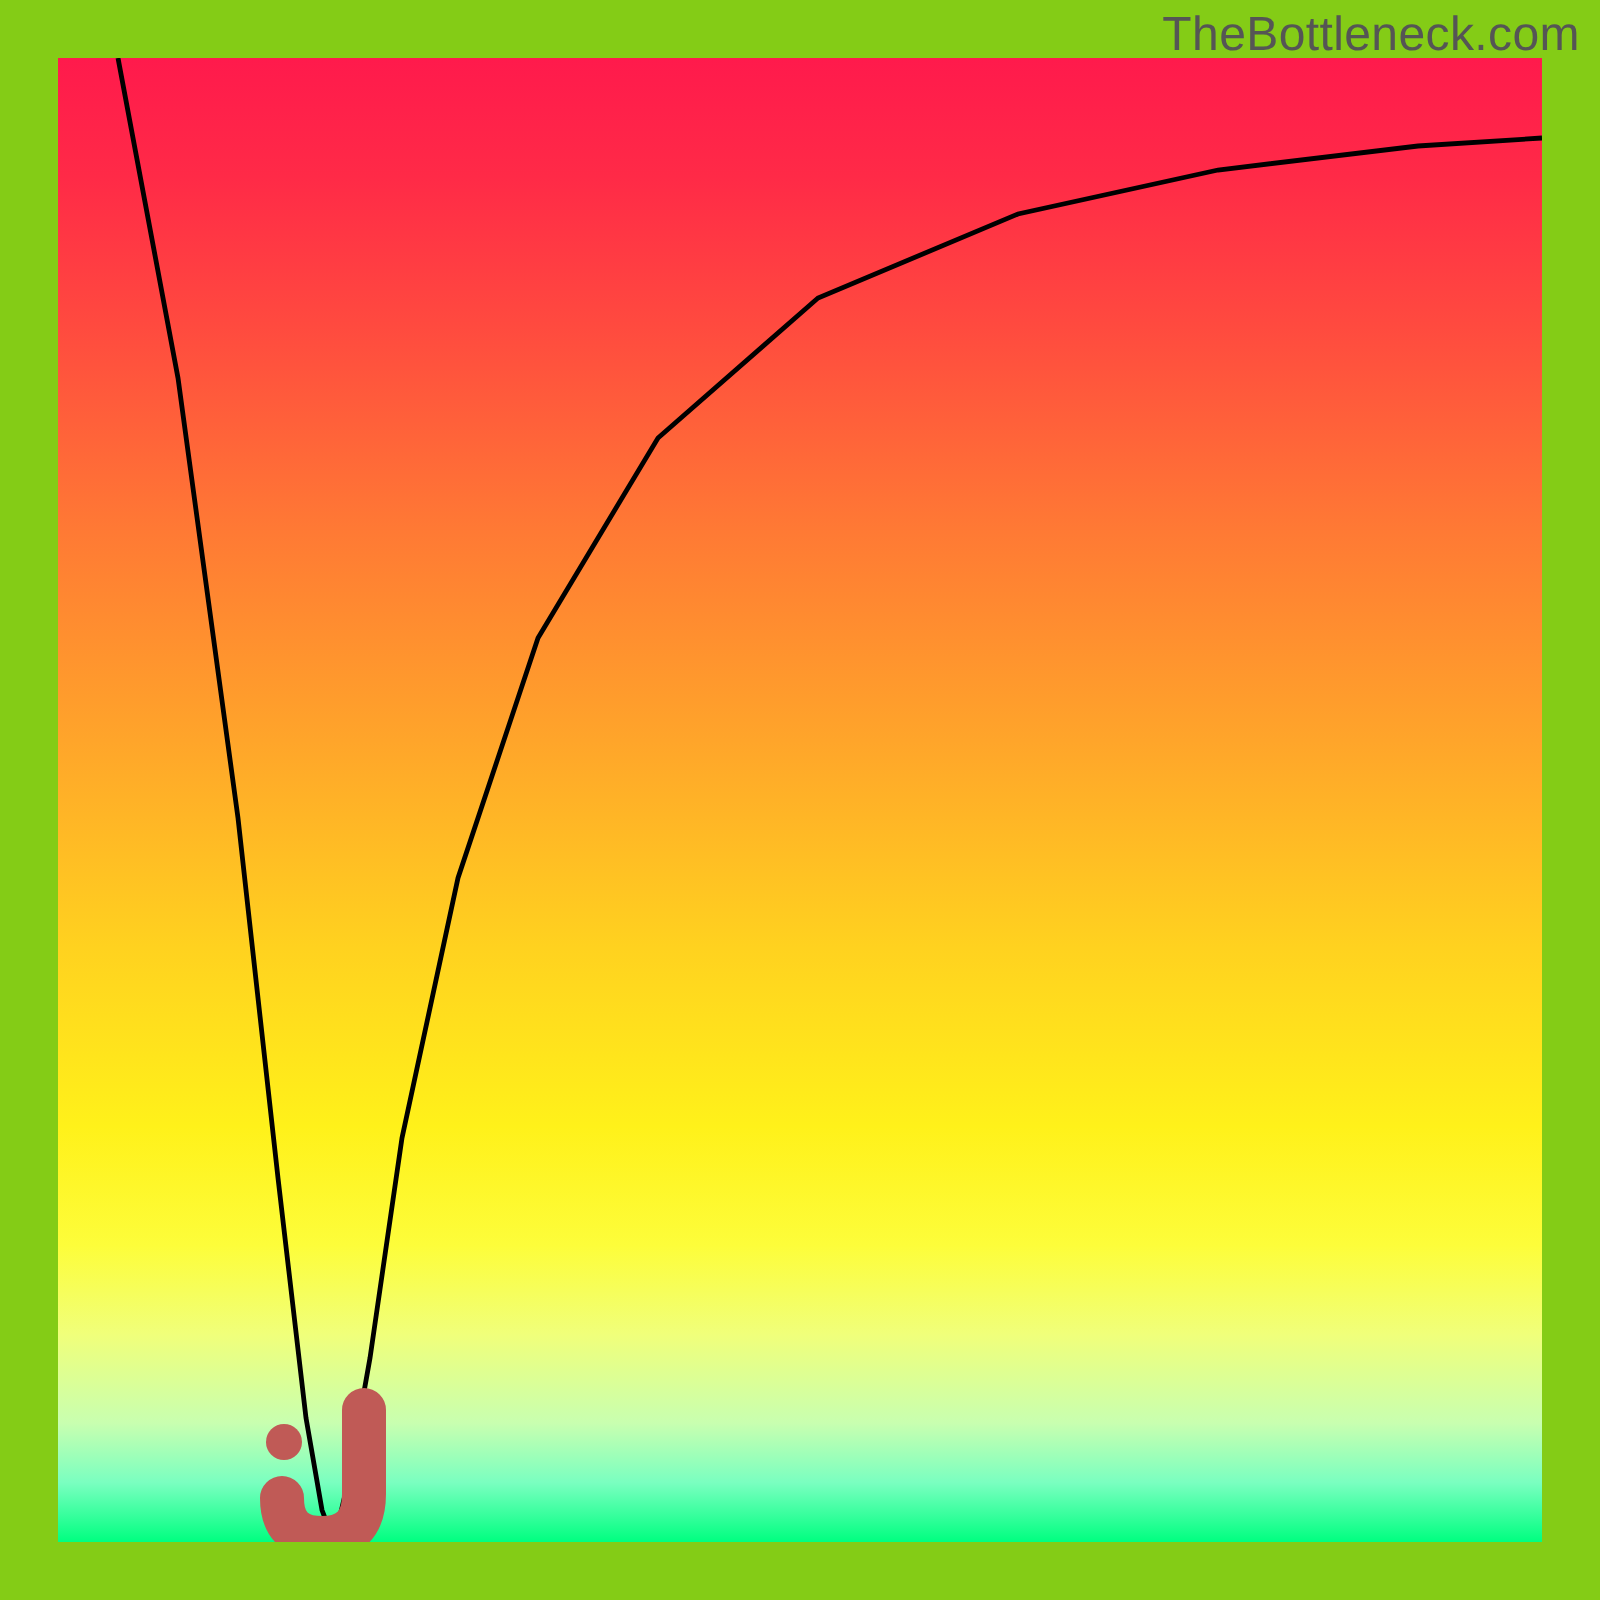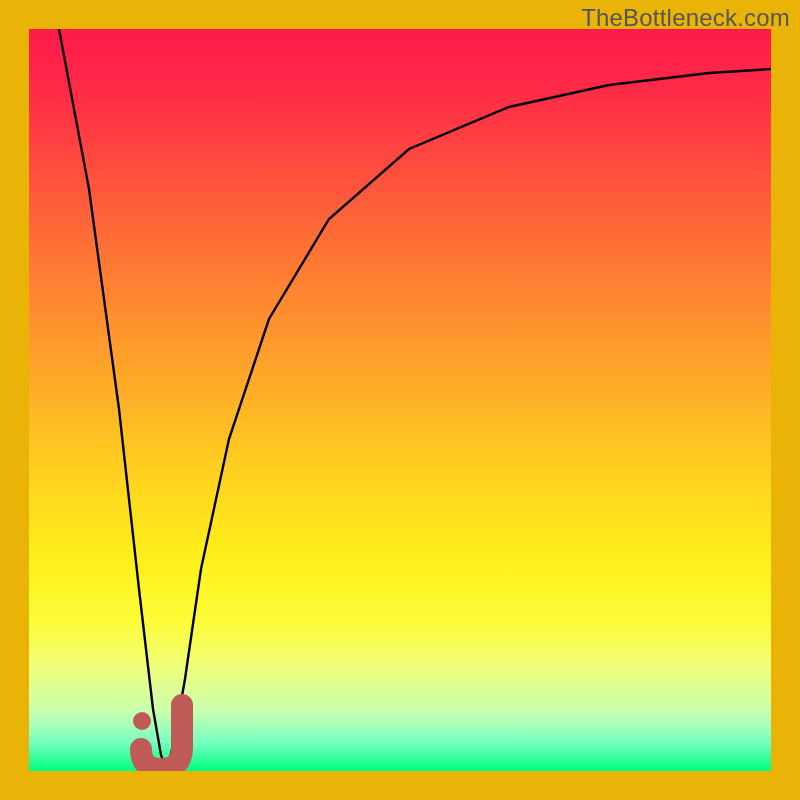--- a/index.html
+++ b/index.html
@@ -10,21 +10,21 @@
     background: #000;
     overflow: hidden;
     font-family: Arial, Helvetica, sans-serif;
   }
   .frame {
     position: absolute;
     top: 0;
     left: 0;
     width: 800px;
     height: 800px;
-    background: #eab308;
+    background: #84cc16;
   }
   .plot-area {
     position: absolute;
     left: 29px;
     top: 29px;
     width: 742px;
     height: 742px;
     background: linear-gradient(to bottom,
       #ff1a4c 0%,
       #ff2a47 8%,

